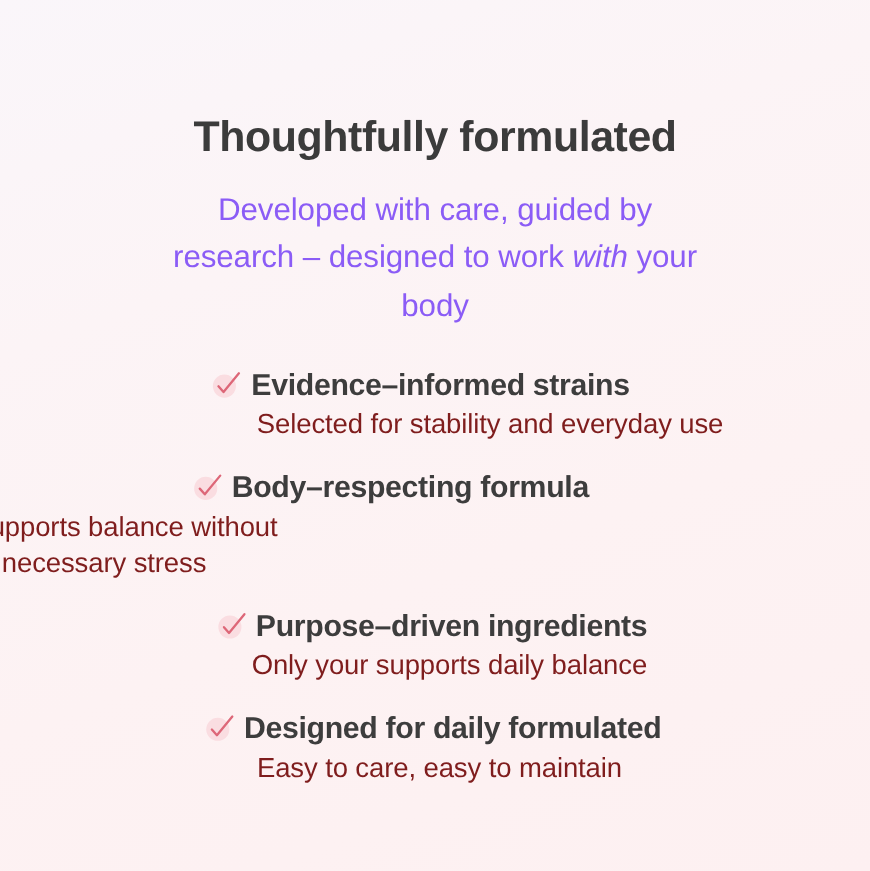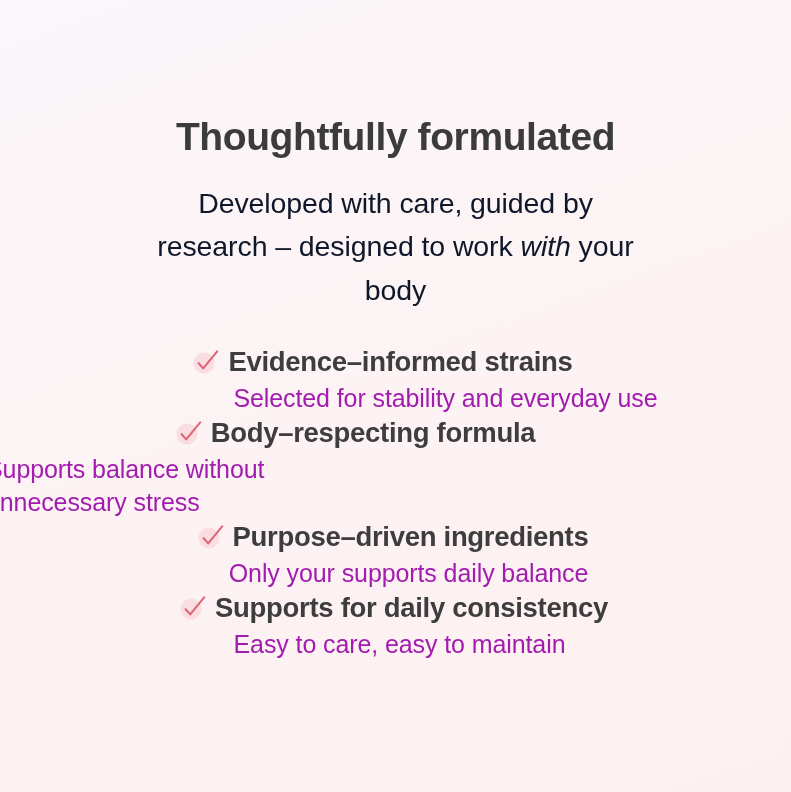--- a/index.html
+++ b/index.html
@@ -18,21 +18,21 @@
                 #fdf2f3 62%,
                 #fdf0f1 100%);
     overflow: hidden;
     position: relative;
   }
 
   .panel {
     width: 791px;
     height: 792px;
     position: relative;
-    padding: 16px;
+    padding: 4px;
   }
 
   
   .header {
     text-align: center;
     padding-top: 98px;
   }
 
   .page-title {
     font-size: 39px;
@@ -40,21 +40,21 @@
     color: #3b3b3b;
     letter-spacing: -0.4px;
     line-height: 1.18;
   }
 
   .page-subtitle {
     margin: 22px auto 15px auto;
     width: 500px;
     font-size: 28.5px;
     font-weight: 400;
-    color: #0f172a;
+    color: #8b5cf6;
     line-height: 1.52;
     letter-spacing: -0.1px;
   }
 
   .page-subtitle .em {
     font-style: italic;
   }
 
   
   .feature-list {
@@ -62,20 +62,21 @@
     padding-left: 0;
     list-style: none;
   }
 
   .feature-item {
     position: relative;
     text-align: center;
   }
 
   .feature-item + .feature-item {
+    margin-top: 22px;
   }
 
   .feature-head {
     display: inline-block;
     position: relative;
     padding-left: 0;
     white-space: nowrap;
   }
 
   .check-icon {
@@ -92,21 +93,21 @@
     font-weight: bold;
     color: #3d3d3d;
     letter-spacing: -0.3px;
     line-height: 1.3;
     display: inline-block;
   }
 
   .feature-desc {
     font-size: 25px;
     font-weight: 400;
-    color: #a21caf;
+    color: #7f1d1d;
     line-height: 1.33;
     letter-spacing: -0.1px;
     margin-top: 2px;
     display: block;
   }
 
   .feature-desc .line {
     display: block;
   }
 
@@ -183,21 +184,21 @@
     </li>
 
     <li class="feature-item item-3">
       <div class="feature-head">
         <span class="check-icon">
           <svg width="28" height="28" viewBox="0 0 28 28" aria-hidden="true">
             <circle cx="12" cy="15" r="10.5" fill="#fadde1"></circle>
             <path d="M6.6 15.2 L11.2 20.4 L25.2 3.4" fill="none" stroke="#dd6778" stroke-width="2.1" stroke-linecap="round" stroke-linejoin="round"></path>
           </svg>
         </span>
-        <span class="feature-title">Supports for daily consistency</span>
+        <span class="feature-title">Designed for daily formulated</span>
       </div>
       <span class="feature-desc">
         <span class="line">Easy to care, easy to maintain</span>
       </span>
     </li>
 
   </ul>
 </div>
 
 </body></html>

